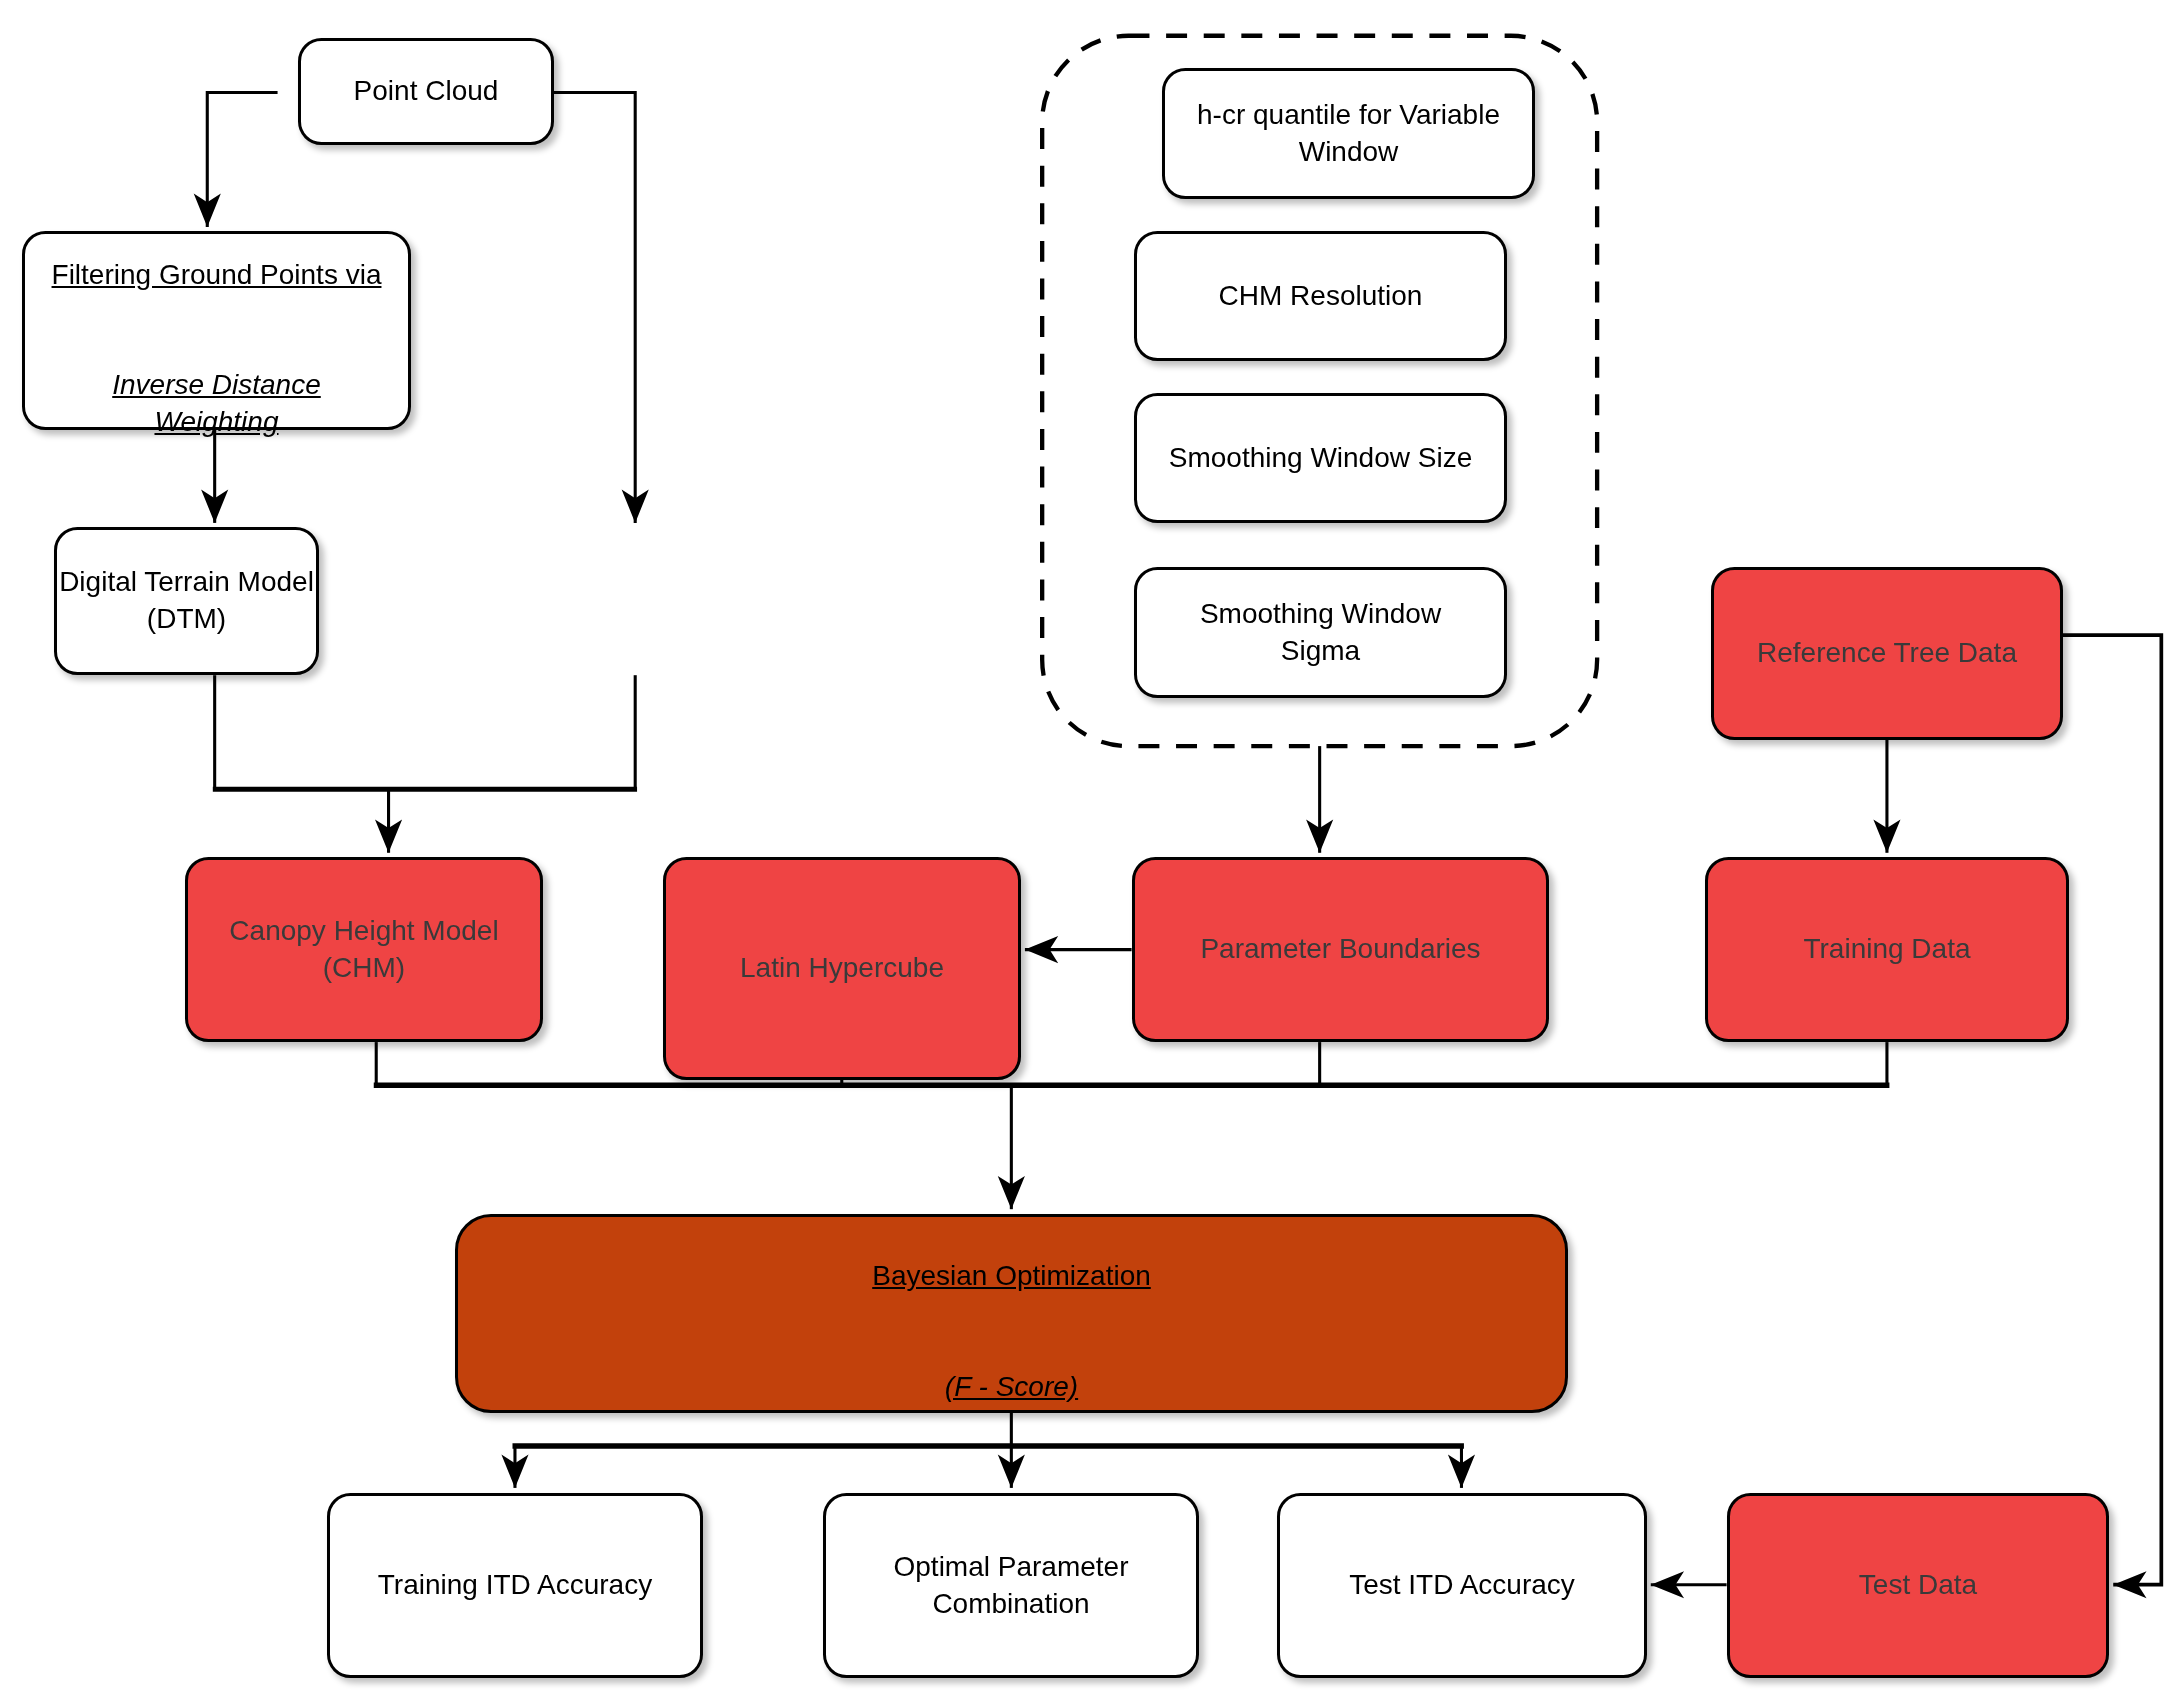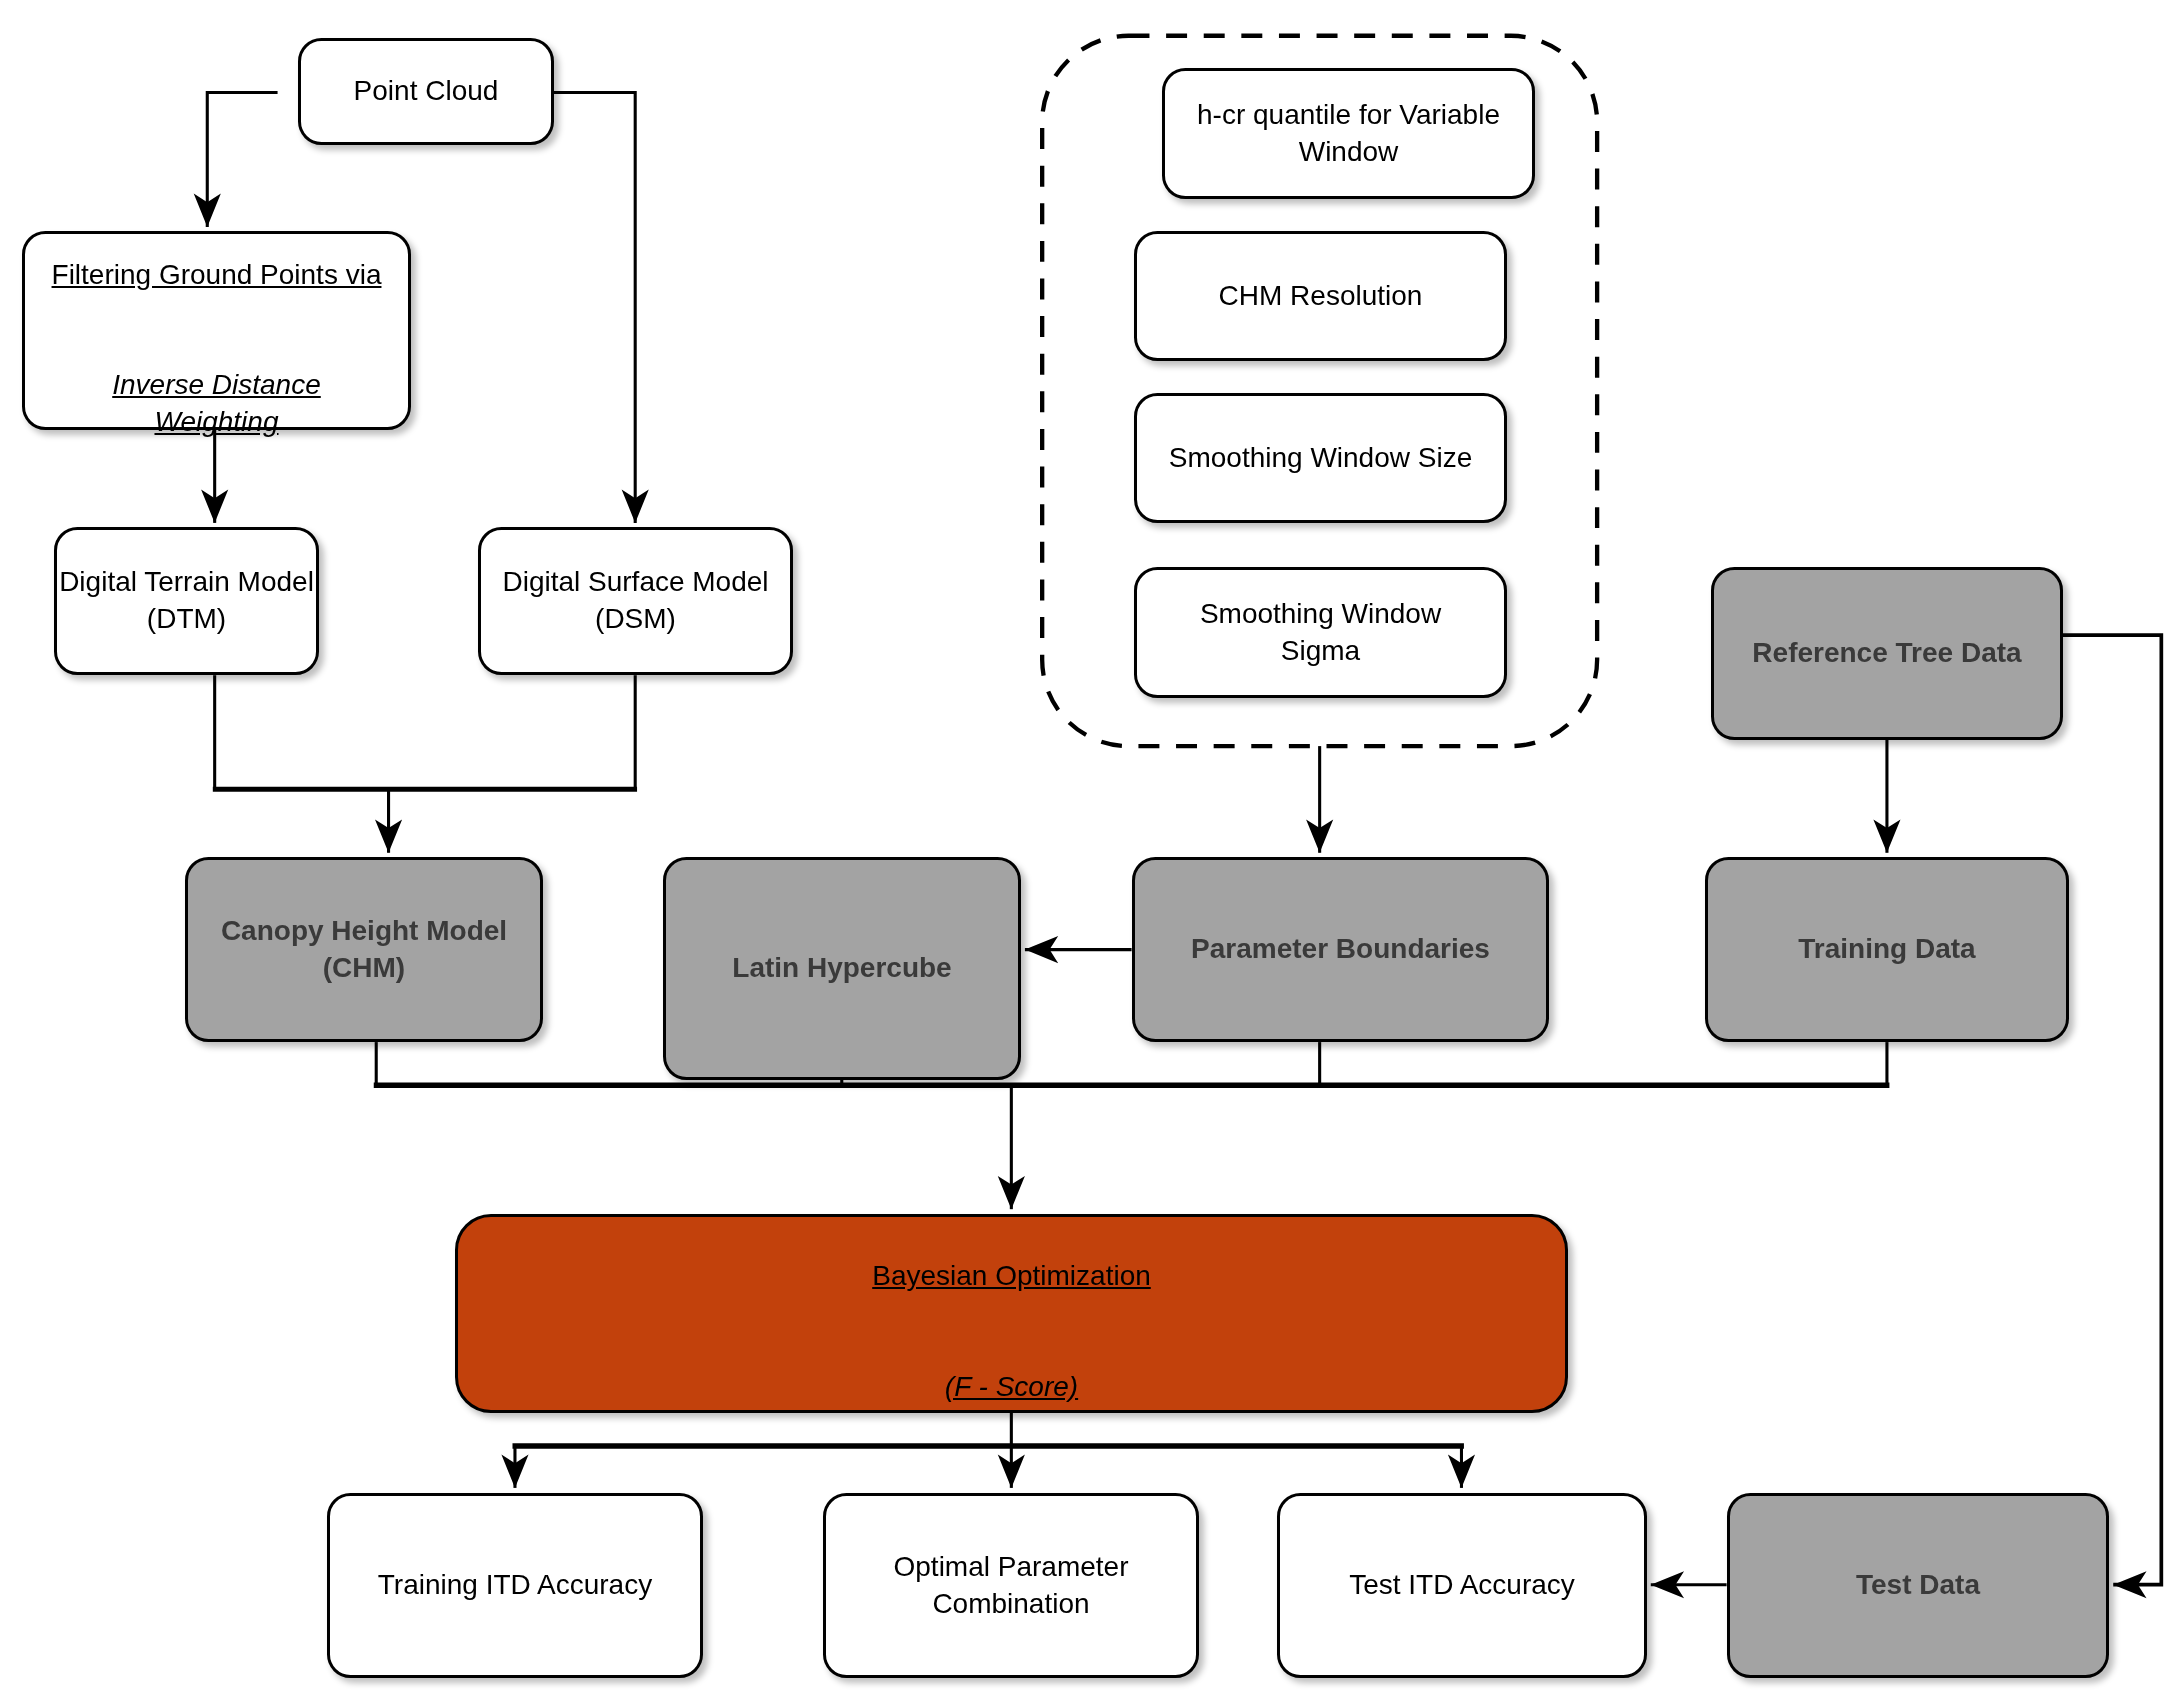--- a/index.html
+++ b/index.html
@@ -5,21 +5,21 @@
   html,body{margin:0;padding:0;background:#ffffff;}
   body{width:2183px;height:1692px;position:relative;overflow:hidden;
        font-family:"Liberation Sans",sans-serif;}
   #canvas{position:absolute;left:0;top:0;width:2183px;height:1692px;}
   #wires{position:absolute;left:0;top:0;z-index:0;}
   .node{position:absolute;box-sizing:border-box;z-index:1;
         border:3.7px solid #000000;border-radius:23.4px;background:#ffffff;
         display:flex;align-items:center;justify-content:center;
         text-align:center;font-size:28px;line-height:1.32;color:#000000;
         white-space:pre-line;box-shadow:4.3px 5px 6.2px rgba(0,0,0,0.25);}
-  .node.gray{background:#a3a3a3;color:#3a3a3a;font-weight:bold;}
+  .node.gray{background:#ef4444;color:#3a3a3a;font-weight:normal;}
   .node.light{background:#c2410c;border-radius:36px;}
   .node .stack{display:block;text-align:center;text-decoration:underline;}
   .it{font-style:italic;}
 </style>
 </head>
 <body>
 
 <div id="canvas">
 
   <svg id="wires" width="2183" height="1692" viewBox="0 0 3540 2744">
@@ -74,24 +74,20 @@
       <span class="it">Inverse Distance
 Weighting</span>
     </div>
   </div>
 
   <div class="node" style="left:54px;top:527px;width:265px;height:148px;">
     <span>Digital Terrain Model
 (DTM)</span>
   </div>
 
-  <div class="node" style="left:478px;top:527px;width:315px;height:148px;">
-    <span>Digital Surface Model
-(DSM)</span>
-  </div>
 
   <div class="node" style="left:1134px;top:68px;width:373px;height:131px;margin-left:28px;">
     <span>h-cr quantile for Variable
 Window</span>
   </div>
   <div class="node" style="left:1134px;top:231px;width:373px;height:130px;">
     <span>CHM Resolution</span>
   </div>
   <div class="node" style="left:1134px;top:393px;width:373px;height:130px;">
     <span>Smoothing Window Size</span>

